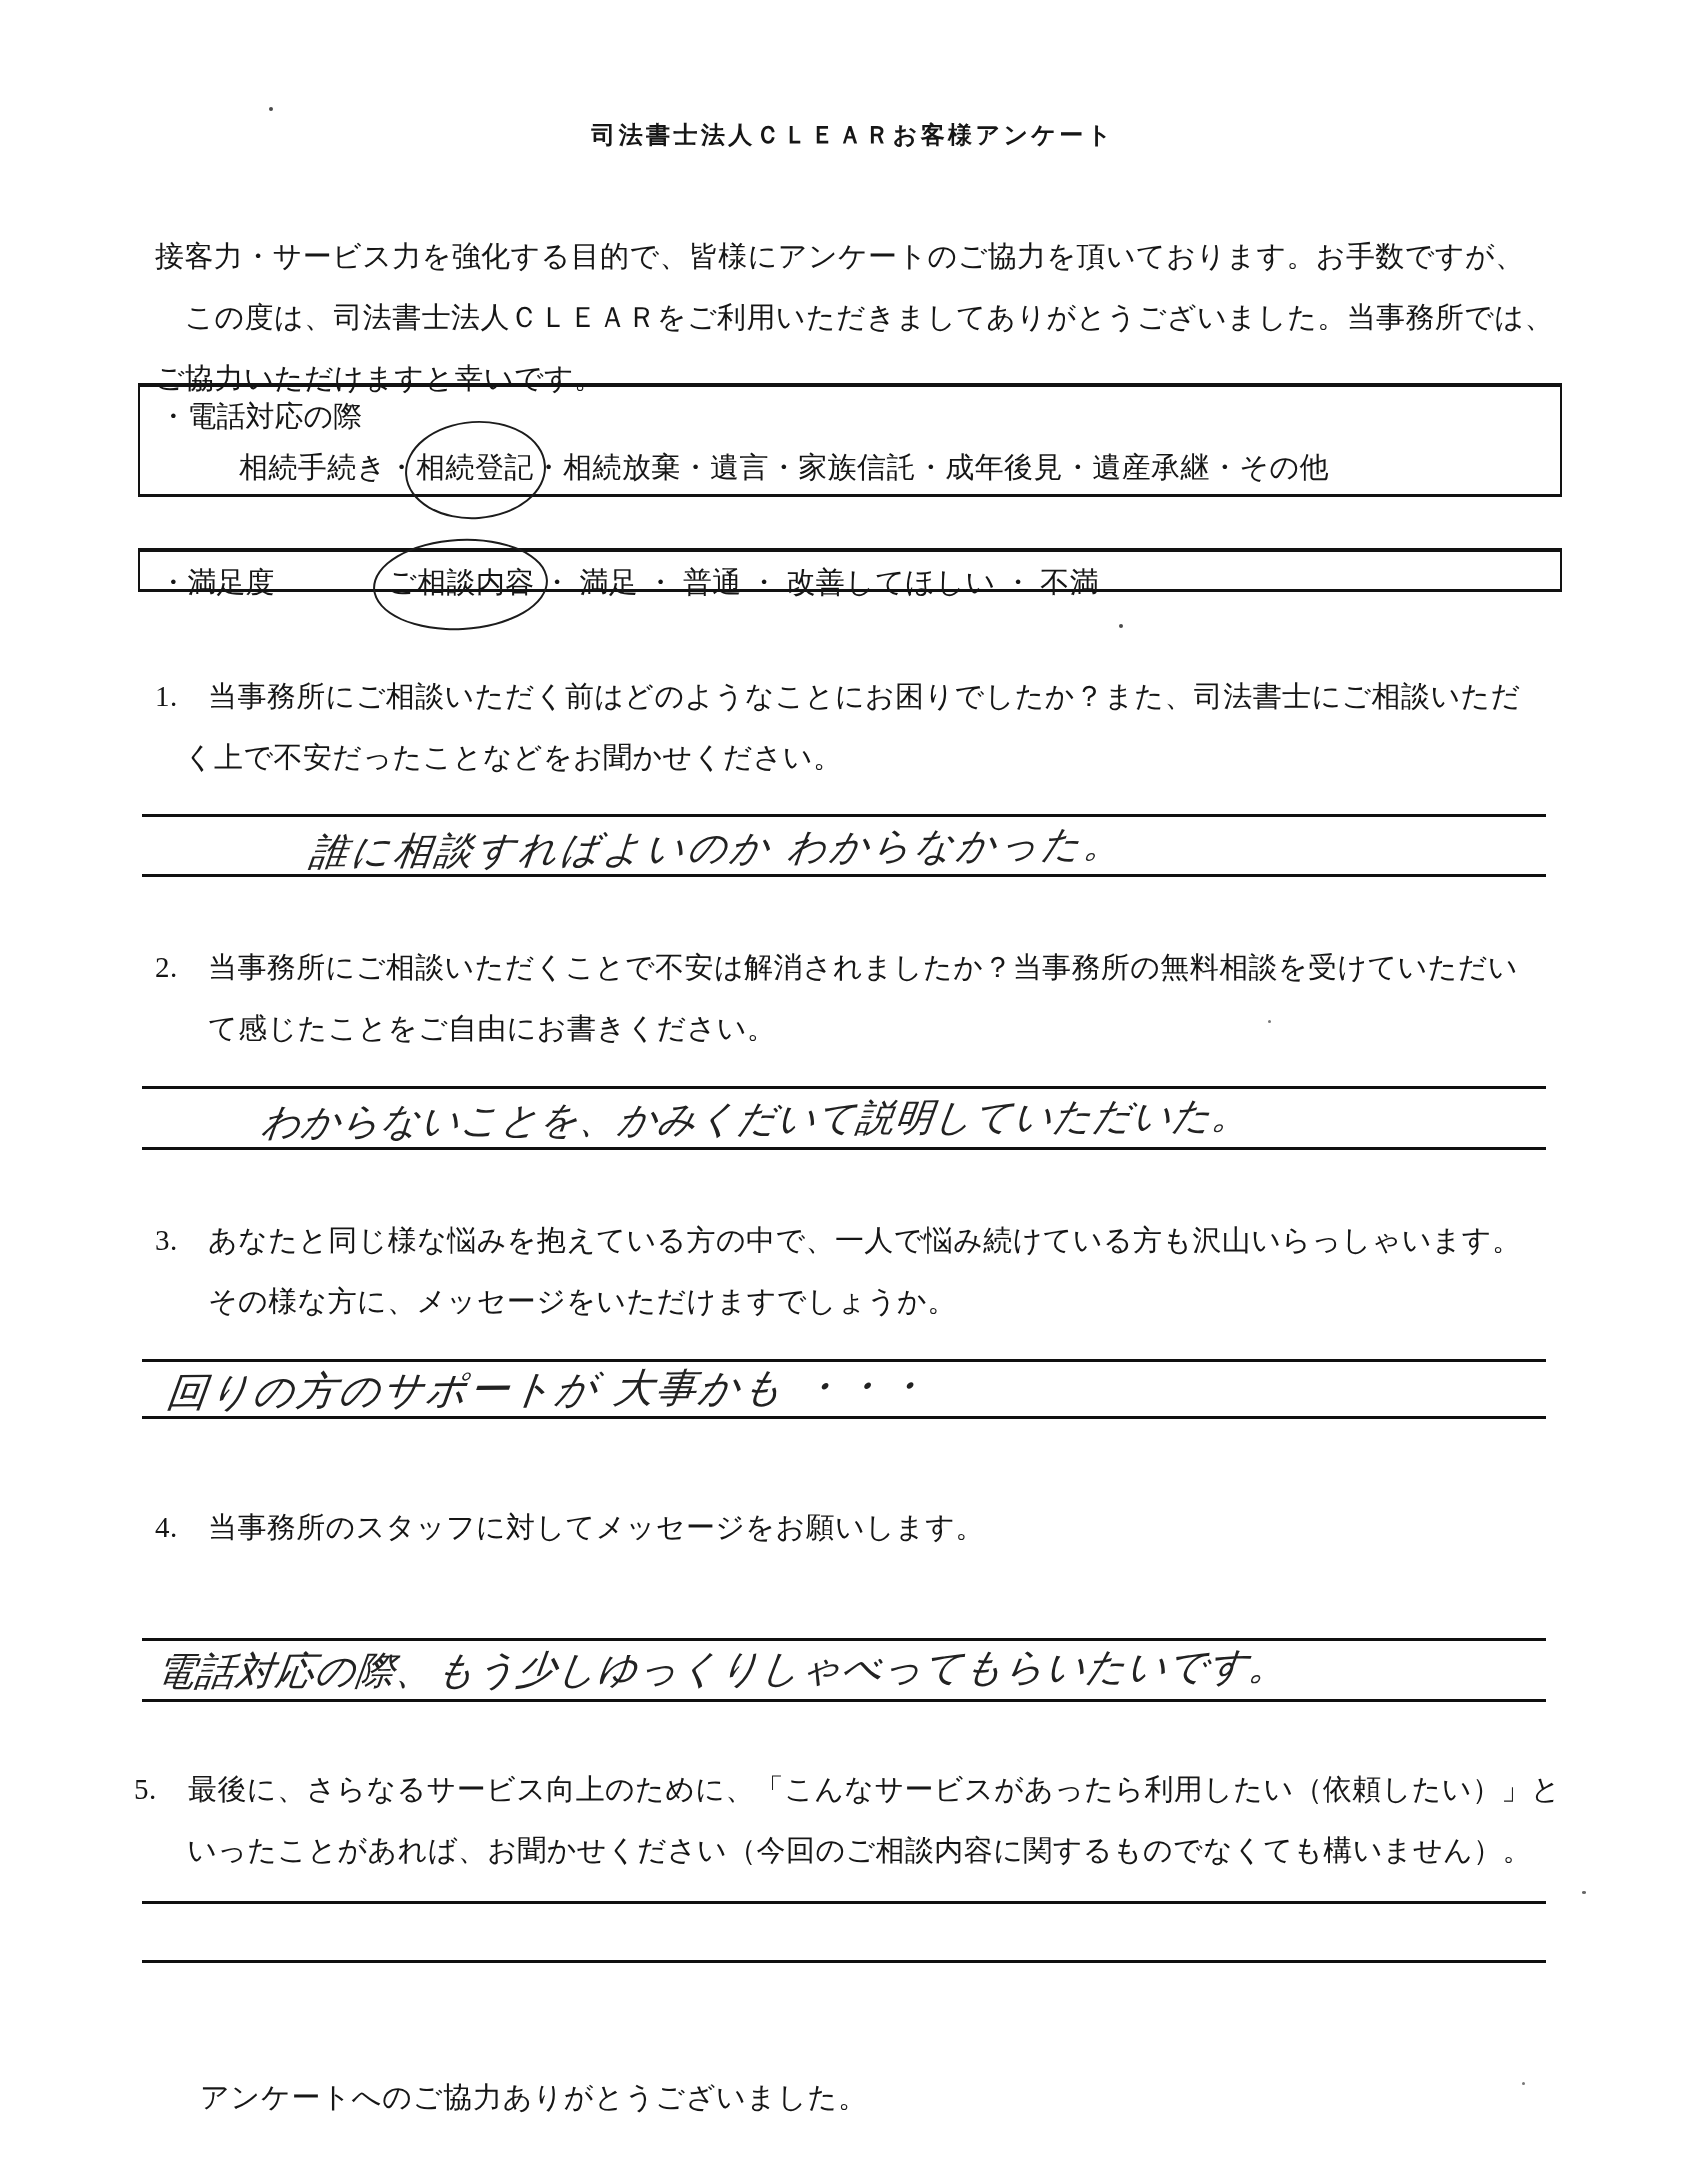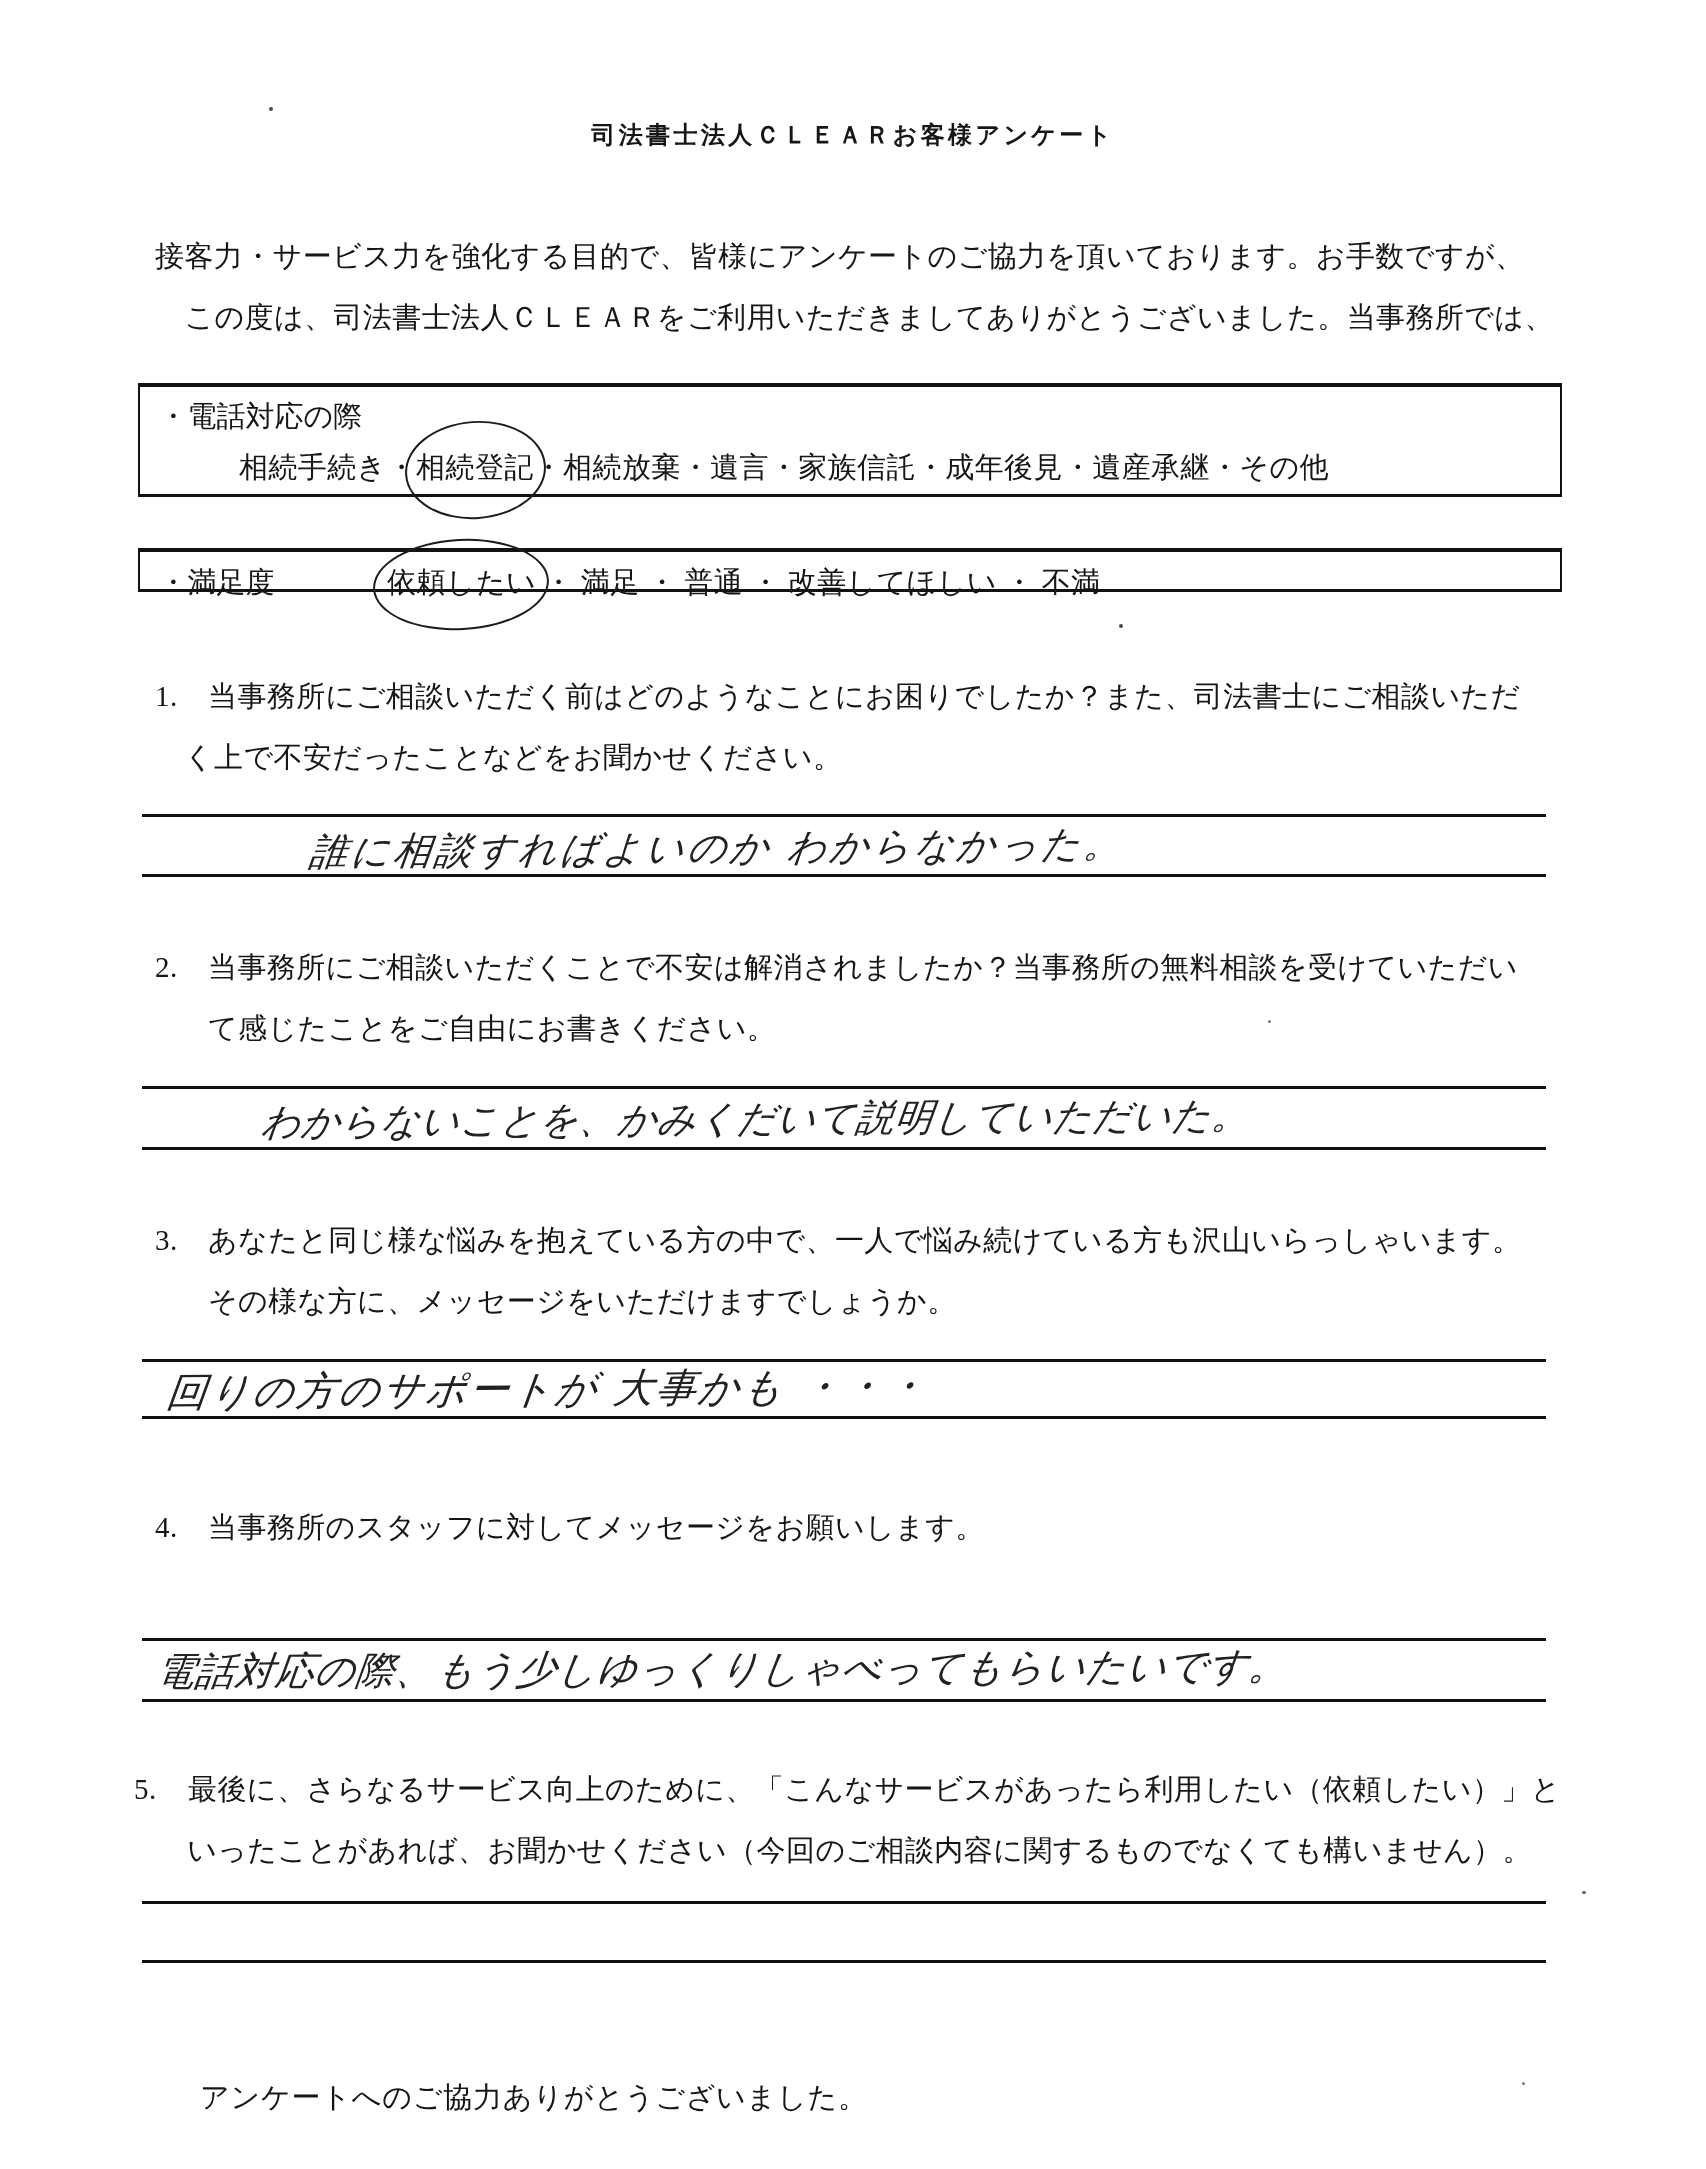--- a/index.html
+++ b/index.html
@@ -92,30 +92,31 @@
   <div class="speck sp2"></div>
   <div class="speck sp3"></div>
   <div class="speck sp4"></div>
   <div class="speck sp5"></div>
 
   <h1 class="title">司法書士法人ＣＬＥＡＲお客様アンケート</h1>
 
   <div class="intro">
     <div class="intro-line">接客力・サービス力を強化する目的で、皆様にアンケートのご協力を頂いております。お手数ですが、</div>
     <div class="intro-line">　この度は、司法書士法人ＣＬＥＡＲをご利用いただきましてありがとうございました。当事務所では、</div>
+    <div class="intro-line">ご協力いただけますと幸いです。</div>
   </div>
 
   <div class="box box1">
     <div class="box-label">・電話対応の際</div>
     <div class="box-options"><span>相続手続き・</span><span class="circled circled-1">相続登記</span><span>・相続放棄・遺言・家族信託・成年後見・遺産承継・その他</span></div>
   </div>
 
   <div class="box box2">
     <div class="box-label">・満足度</div>
-    <div class="box-options"><span class="circled circled-2">依頼したい</span><span> ・ 満足 ・ 普通 ・ 改善してほしい ・ 不満</span></div>
+    <div class="box-options"><span class="circled circled-2">ご相談内容</span><span> ・ 満足 ・ 普通 ・ 改善してほしい ・ 不満</span></div>
   </div>
 
   <section class="question q1">
     <span class="q-num">1.</span>
     <div class="q-line l1">当事務所にご相談いただく前はどのようなことにお困りでしたか？また、司法書士にご相談いただ</div>
     <div class="q-line l2">く上で不安だったことなどをお聞かせください。</div>
   </section>
   <div class="rule r1a"></div>
   <div class="hand hand1">誰に相談すればよいのか わからなかった。</div>
   <div class="rule r1b"></div>

